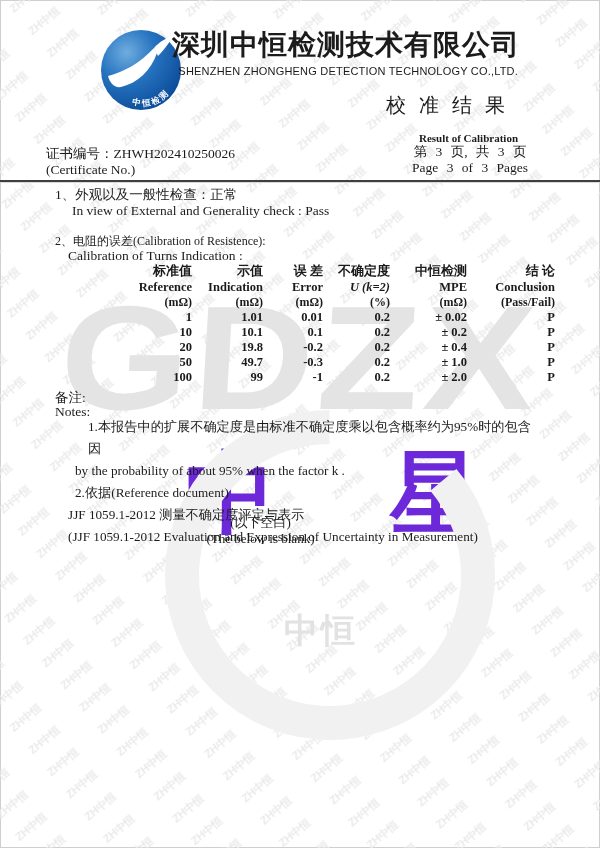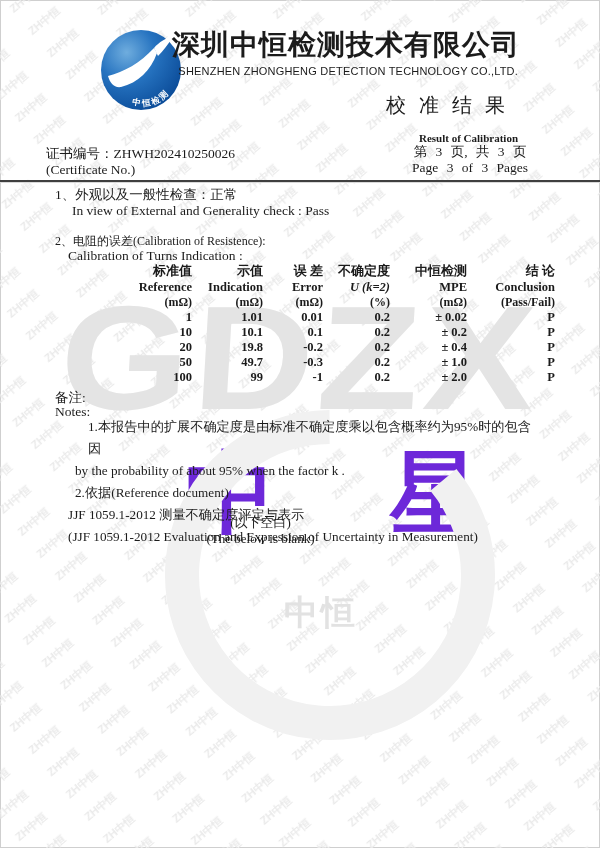--- a/index.html
+++ b/index.html
@@ -18,21 +18,21 @@
     letter-spacing:4px; transform:scaleX(1.12) skewX(-3deg); transform-origin:center;
     white-space:nowrap;
   }
   .wm-cn {
     position:absolute; left:185px; top:446px; z-index:2;
     font-family:"Liberation Sans","DejaVu Sans",sans-serif; font-weight:900;
     font-size:90px; line-height:95px; color:#6d28d9; letter-spacing:115px; white-space:nowrap;
   }
   .wm-ring-svg { position:absolute; left:150px; top:395px; z-index:2; }
   .wm-ring-text {
-    position:absolute; left:284px; top:590px; z-index:2;
+    position:absolute; left:284px; top:608px; z-index:2;
     font-family:"Liberation Sans","DejaVu Sans",sans-serif; font-weight:bold;
     font-size:34px; color:#e2e2e2; letter-spacing:3px;
   }
   
   .content { position:absolute; left:0; top:0; width:600px; height:848px; z-index:3; }
   .logo { position:absolute; left:99px; top:28px; width:84px; height:84px; }
   .hgroup { position:absolute; left:172px; top:28px; width:346px; text-align:right; }
   .company-cn { font-family:"Liberation Sans","DejaVu Sans",sans-serif; font-weight:bold;
     font-size:28px; line-height:33px; letter-spacing:1px; white-space:nowrap; }
   .company-en { font-family:"Liberation Sans","DejaVu Sans",sans-serif; font-weight:normal;

